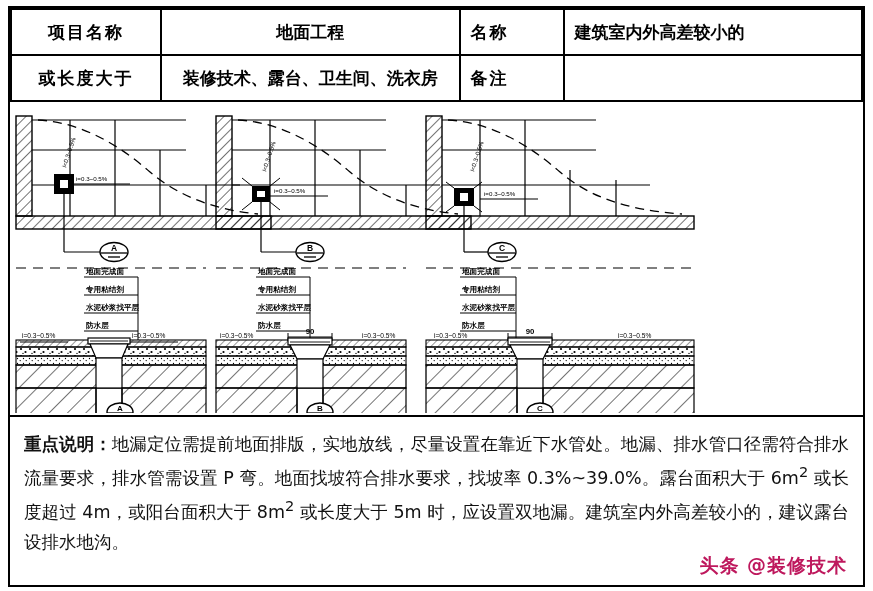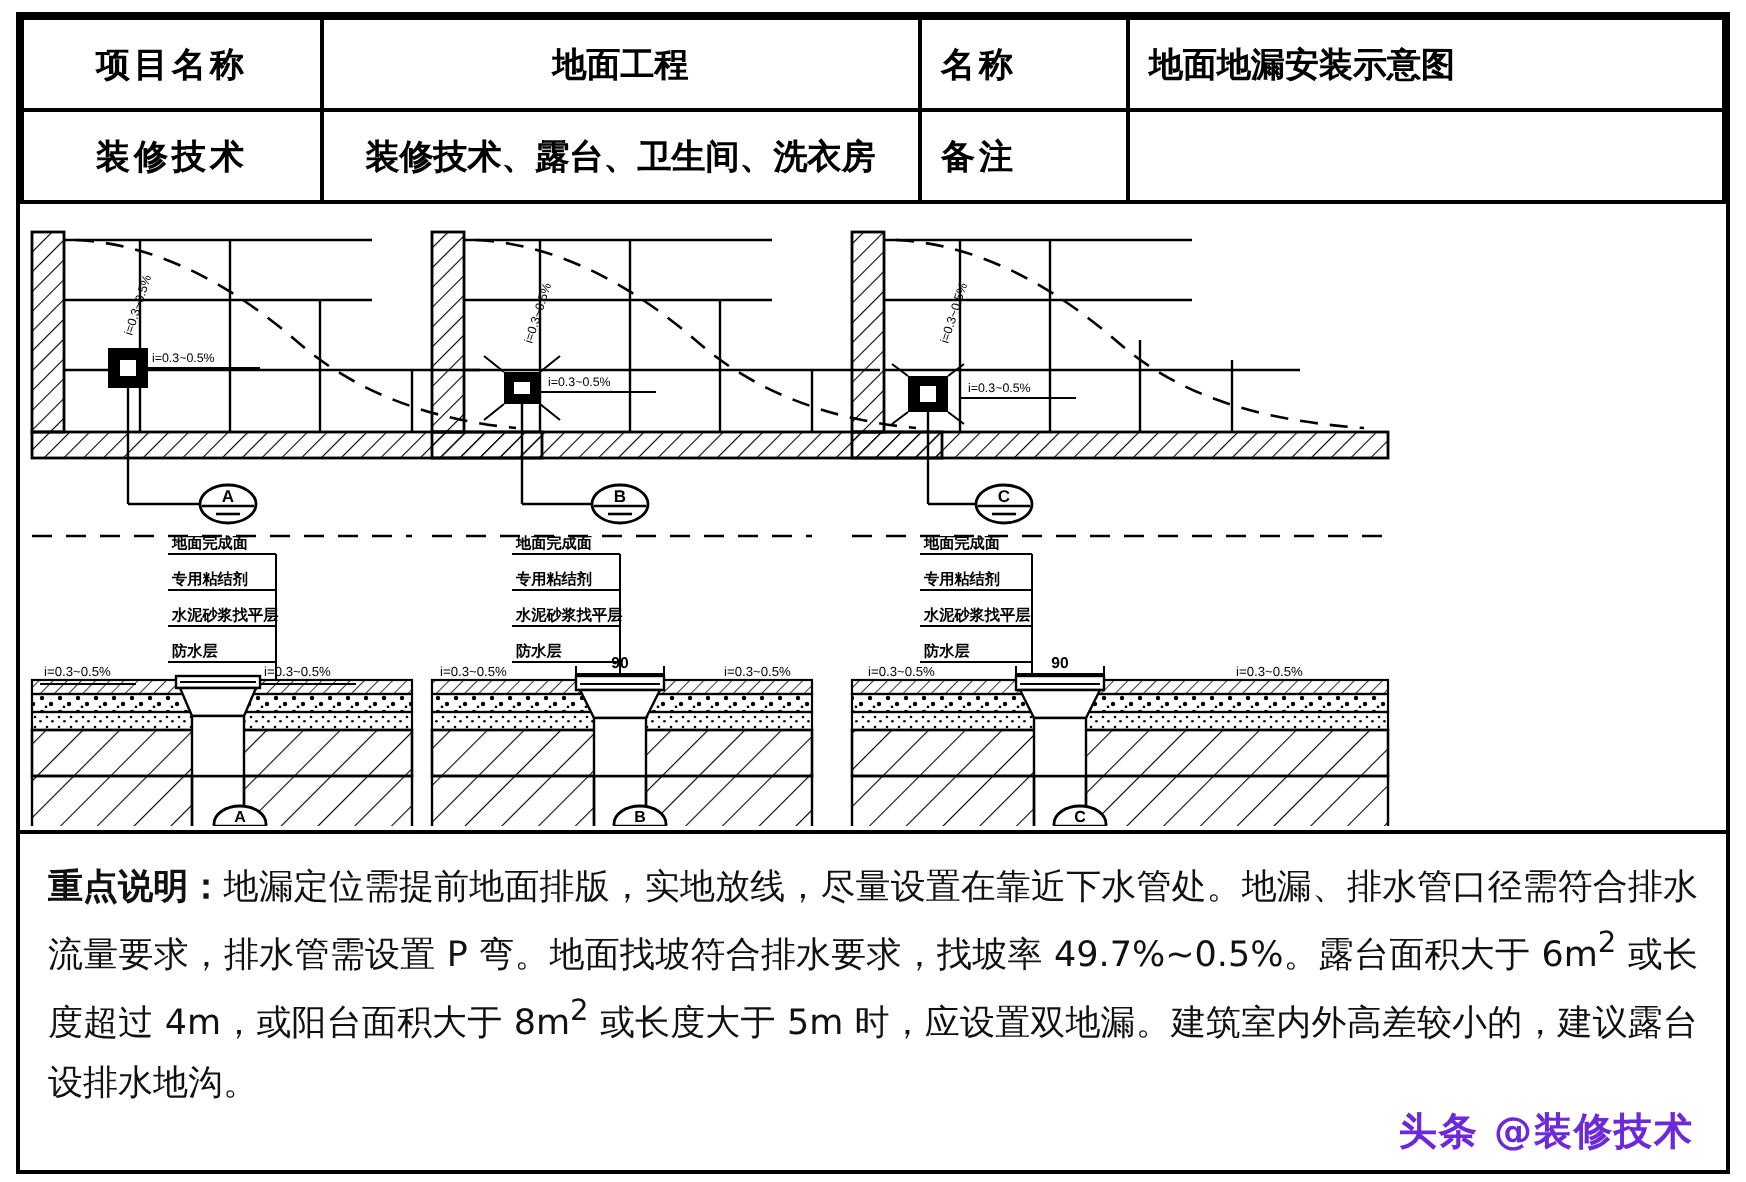--- a/index.html
+++ b/index.html
@@ -18,39 +18,39 @@
 
   
   .draw{flex:0 0 auto;border-bottom:2px solid #000;height:313px;position:relative;overflow:hidden;background:#fff;}
   .draw svg{display:block;}
 
   
   .note{flex:1 1 auto;position:relative;padding:12px 14px 0 14px;box-sizing:border-box;}
   .note p{margin:0;font-size:17.5px;line-height:1.72;text-align:justify;
           font-family:"DejaVu Sans","Liberation Sans",sans-serif;color:#111;}
   .note b{font-weight:bold;}
-  .wm{position:absolute;right:16px;bottom:6px;font-size:19px;font-weight:bold;color:#6d28d9;
+  .wm{position:absolute;right:16px;bottom:6px;font-size:19px;font-weight:bold;color:#be185d;
       font-family:"DejaVu Sans","Liberation Sans",sans-serif;letter-spacing:1px;}
 </style>
 </head>
 <body>
 
 <div class="page">
  <div class="frame">
 
   <table class="hdr">
     <tbody>
           <tr>
       <td class="lbl">项目名称</td>
       <td class="val">地面工程</td>
       <td class="lbl2">名称</td>
-      <td class="val2">地面地漏安装示意图</td>
+      <td class="val2">建筑室内外高差较小的</td>
     </tr>
     <tr>
-      <td class="lbl">装修技术</td>
+      <td class="lbl">或长度大于</td>
       <td class="val">装修技术、露台、卫生间、洗衣房</td>
       <td class="lbl2">备注</td>
       <td class="val2"></td>
     </tr>
   </tbody>
       </table>
 
   <div class="draw">
    <svg width="857" height="311" viewBox="0 0 857 311" xmlns="http://www.w3.org/2000/svg">
     <defs>
@@ -323,18 +323,18 @@
 
       <ellipse cx="530" cy="310" rx="13" ry="9" fill="#fff" stroke="#000" stroke-width="1.4"></ellipse>
       <line x1="517" y1="311" x2="543" y2="311" stroke="#000" stroke-width="1.3"></line>
       <text x="530" y="309" font-size="8" text-anchor="middle" font-weight="bold" font-family="'Liberation Sans',sans-serif">C</text>
       <line x1="524" y1="315" x2="536" y2="315" stroke="#000" stroke-width="1.3"></line>
     </g>
    </svg>
   </div>
 
   <div class="note">
-    <p><b>重点说明：</b><span>地漏定位需提前地面排版，实地放线，尽量设置在靠近下水管处。地漏、排水管口径需符合排水流量要求，排水管需设置 P 弯。地面找坡符合排水要求，找坡率 49.7%~0.5%。露台面积大于 6m</span><sup>2</sup><span> 或长度超过 4m，或阳台面积大于 8m</span><sup>2</sup><span> 或长度大于 5m 时，应设置双地漏。建筑室内外高差较小的，建议露台设排水地沟。</span></p>
+    <p><b>重点说明：</b><span>地漏定位需提前地面排版，实地放线，尽量设置在靠近下水管处。地漏、排水管口径需符合排水流量要求，排水管需设置 P 弯。地面找坡符合排水要求，找坡率 0.3%~39.0%。露台面积大于 6m</span><sup>2</sup><span> 或长度超过 4m，或阳台面积大于 8m</span><sup>2</sup><span> 或长度大于 5m 时，应设置双地漏。建筑室内外高差较小的，建议露台设排水地沟。</span></p>
     <div class="wm">头条 @装修技术</div>
   </div>
 
  </div>
 </div>
 
 </body></html>

